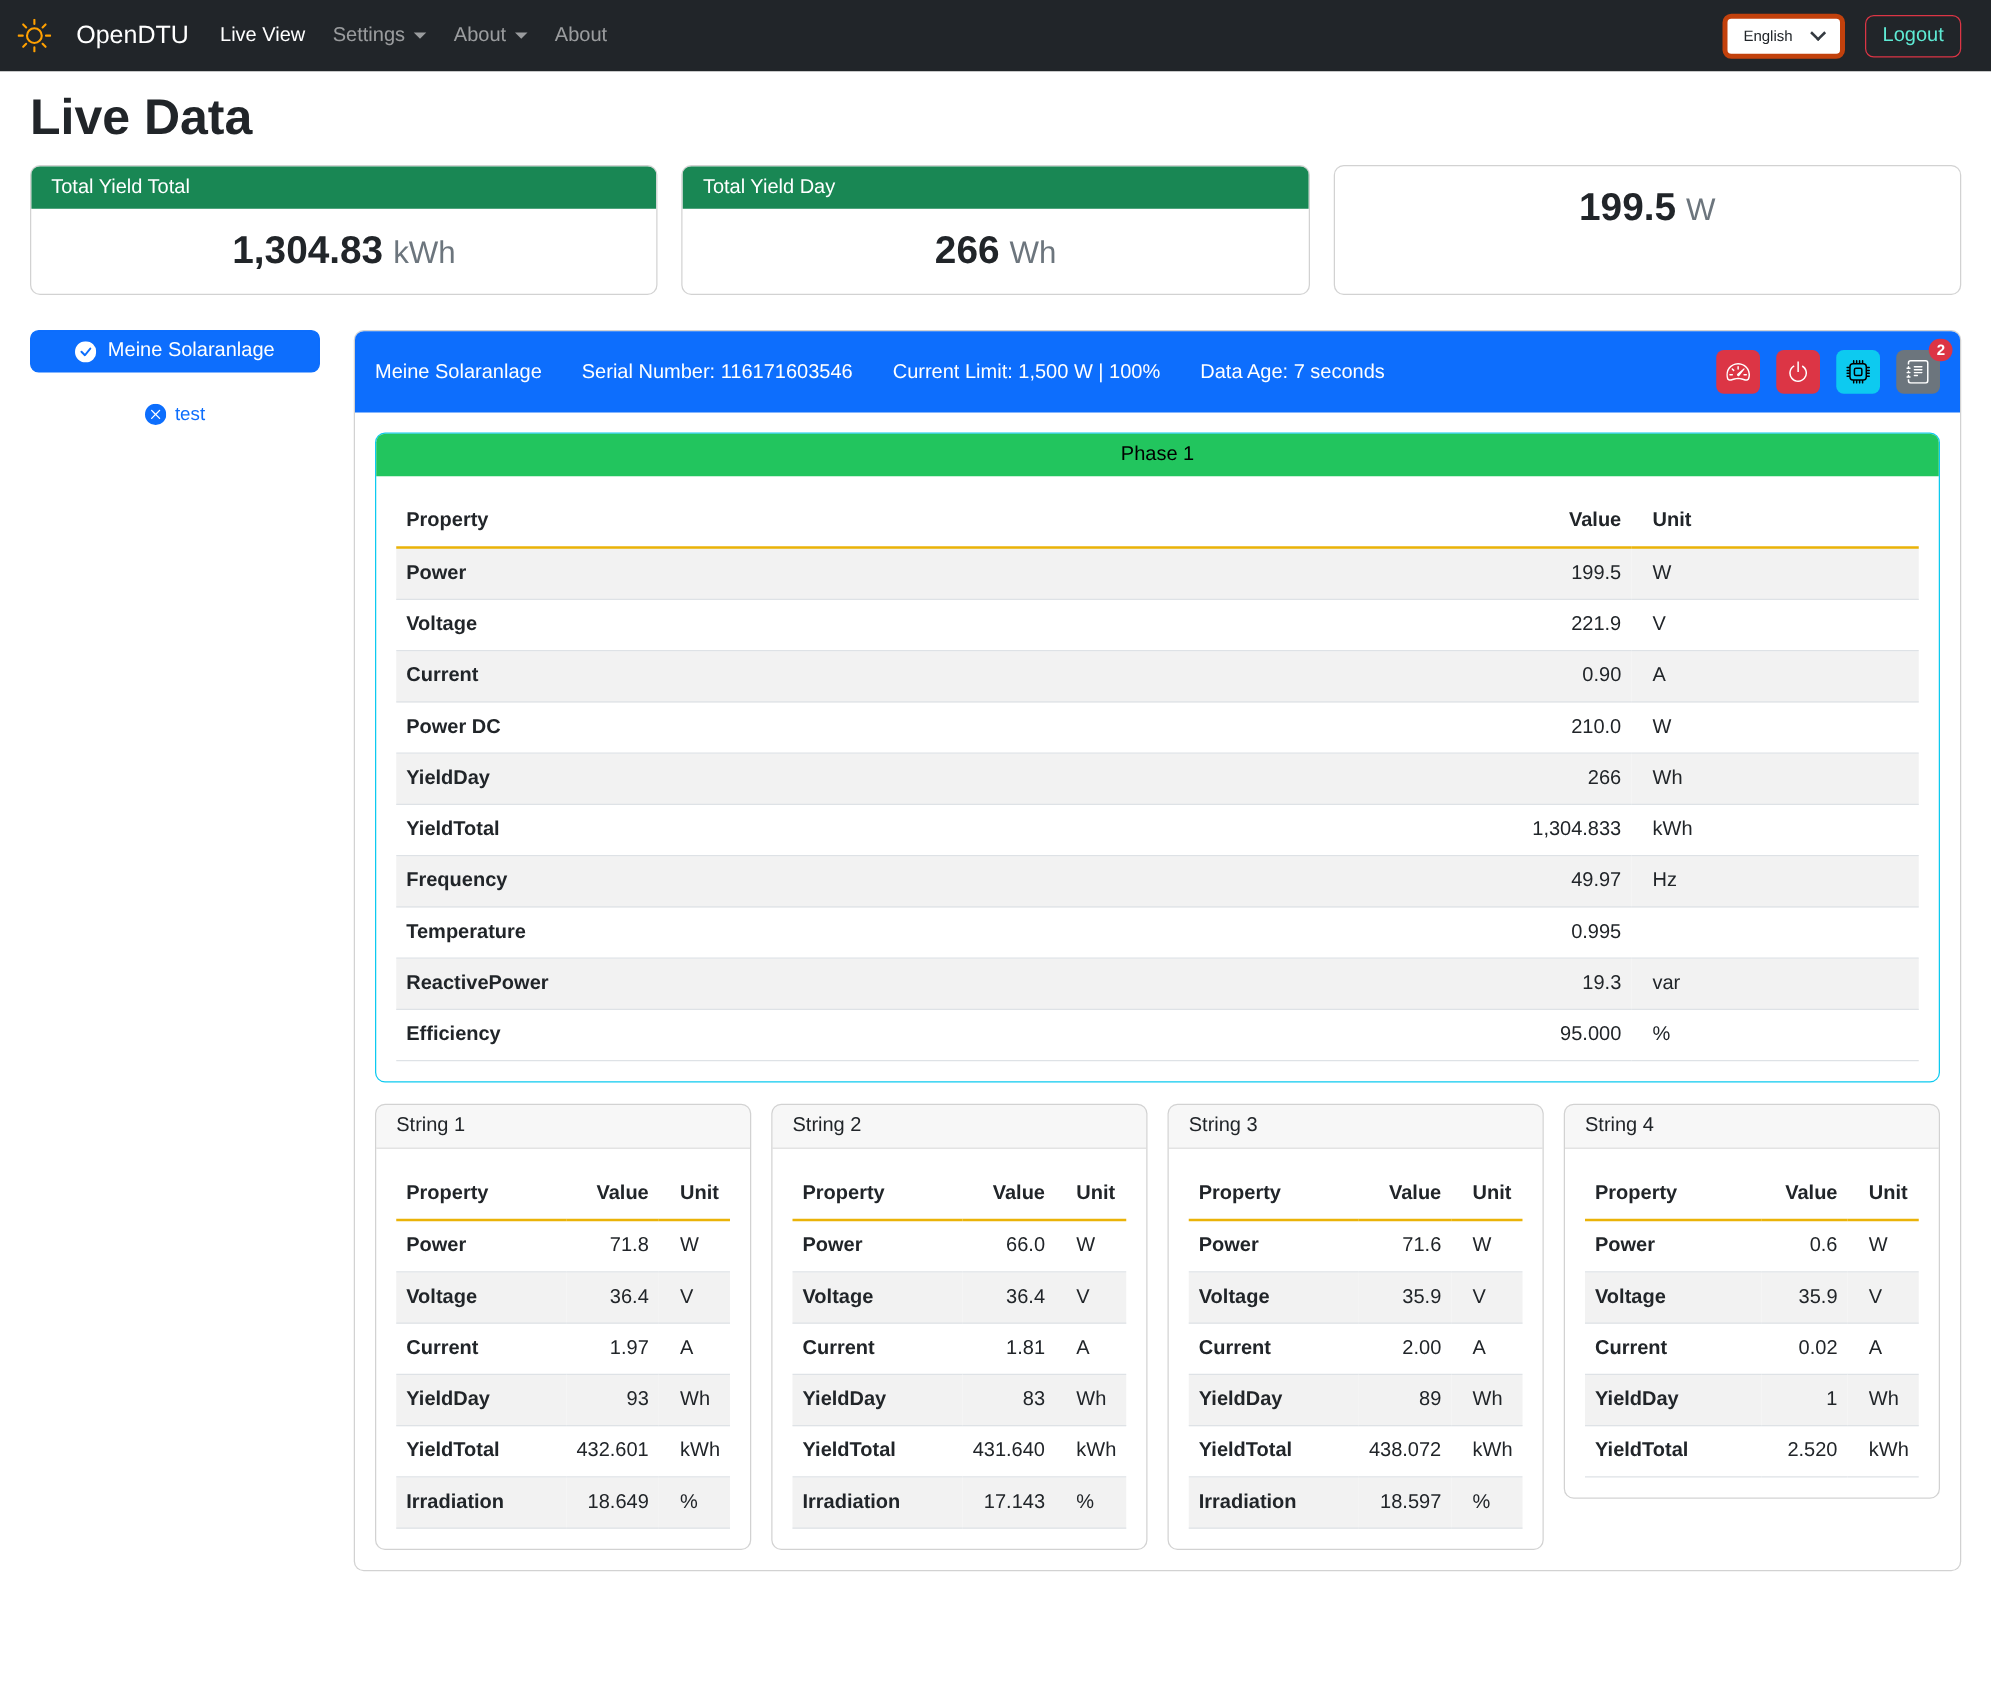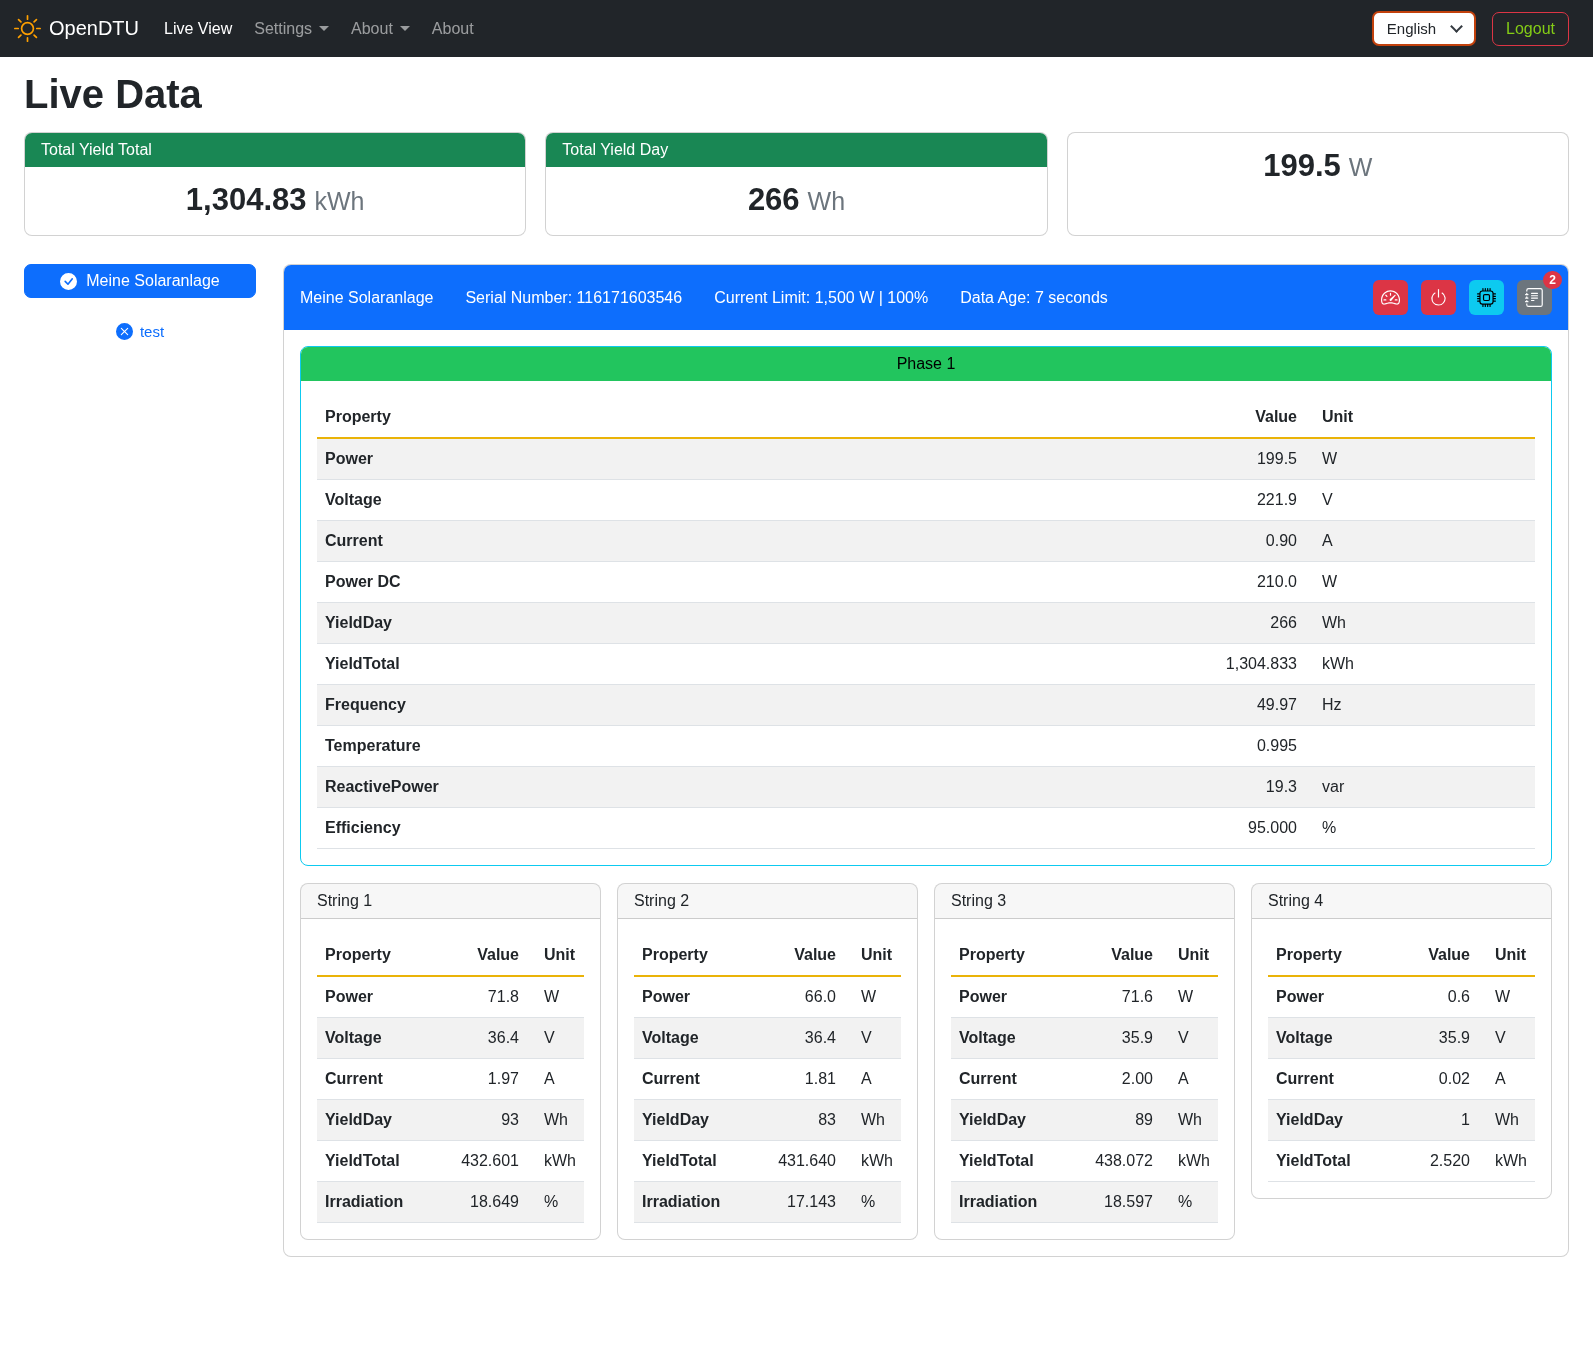--- a/index.html
+++ b/index.html
@@ -6,30 +6,30 @@
   html,body { background:#fff; }
   body {
     font-family: "Liberation Sans", "DejaVu Sans", sans-serif;
     color:#212529;
     width:1593px;
     min-height:1359px;
   }
 
   
   .navbar { height:57px; background:#212529; display:flex; align-items:center; padding:0 24px 0 14px; }
-  .brand { display:flex; align-items:center; gap:8px; color:#fff; font-size:20px; font-weight:500; text-decoration:none; margin-right:14px; cursor:pointer; }
+  .brand { display:flex; align-items:center; gap:20px; color:#fff; font-size:20px; font-weight:500; text-decoration:none; margin-right:14px; cursor:pointer; }
   .brand-icon { display:flex; align-items:center; }
   .nav-links { display:flex; align-items:center; }
   .nav-link { color:rgba(255,255,255,.55); font-size:16px; padding:8px 11px; text-decoration:none; cursor:pointer; display:flex; align-items:center; }
   .nav-link.active { color:#fff; }
   .caret { margin-left:7px; width:0; height:0; border-top:5px solid currentColor; border-left:5px solid transparent; border-right:5px solid transparent; display:inline-block; }
   .nav-right { margin-left:auto; display:flex; align-items:center; gap:16px; }
-  .lang-select { background:#fff; color:#212529; border:2px solid #c2410c; padding:7px 13px; border-radius:7px; font-size:15px; display:flex; align-items:center; gap:16px; cursor:pointer; }
+  .lang-select { background:#fff; color:#212529; border:4px solid #c2410c; padding:7px 13px; border-radius:7px; font-size:12px; display:flex; align-items:center; gap:16px; cursor:pointer; }
   .chev { width:9px; height:9px; border-right:2px solid #343a40; border-bottom:2px solid #343a40; transform:rotate(45deg); margin-top:-4px; display:inline-block; }
-  .logout-btn { background:transparent; border:1px solid #dc3545; color:#84cc16; padding:7px 13px; border-radius:7px; font-size:16px; cursor:pointer; font-family:inherit; }
+  .logout-btn { background:transparent; border:1px solid #dc3545; color:#5eead4; padding:7px 13px; border-radius:7px; font-size:16px; cursor:pointer; font-family:inherit; }
 
   
   main { padding:0 24px 4px; }
   h1 { font-size:40px; font-weight:700; margin:15px 0 15px; }
 
   .summary-row { display:flex; gap:19px; margin-bottom:28px; }
   .summary-card { flex:1; border:1px solid rgba(0,0,0,.175); border-radius:8px; background:#fff; overflow:hidden; }
   .summary-card-header { background:#198754; color:#fff; padding:8px 16px; font-size:16px; }
   .summary-card-body { padding:15px 16px 17px; text-align:center; }
   .summary-value { font-size:31px; font-weight:700; color:#212529; }

